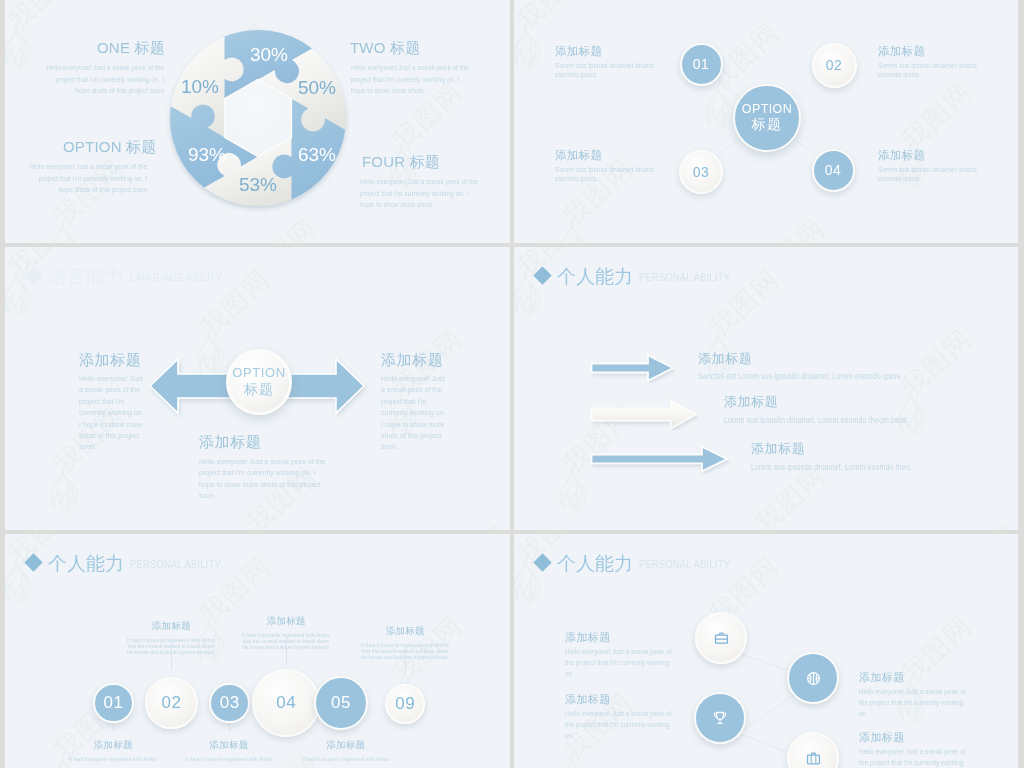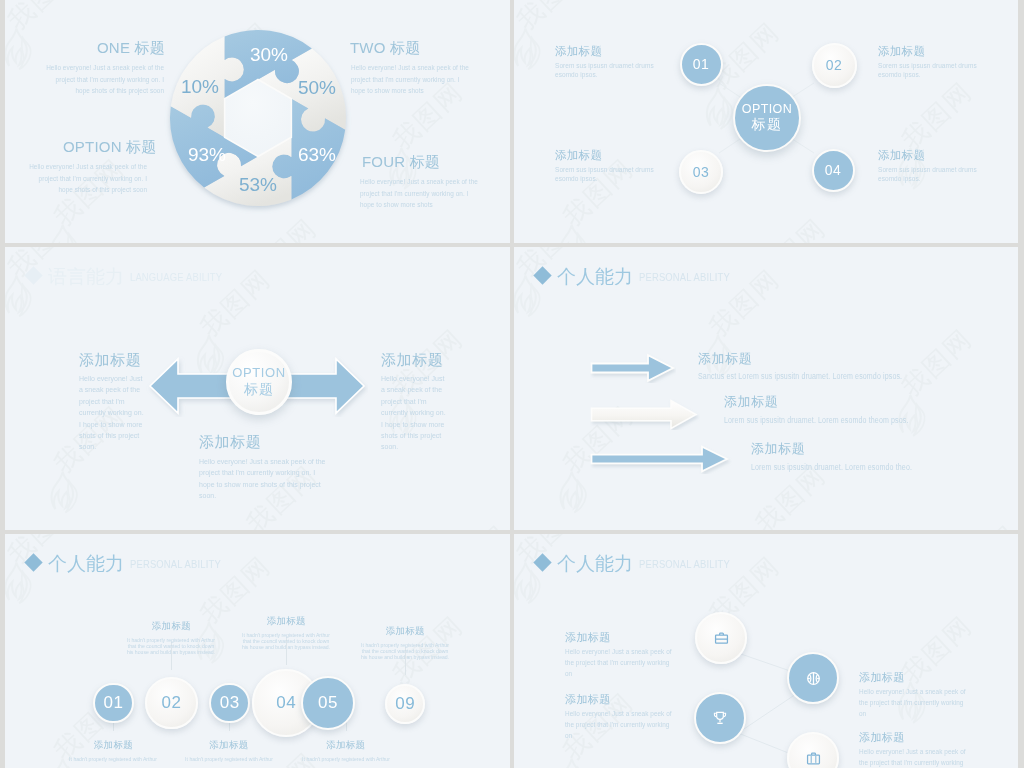--- a/index.html
+++ b/index.html
@@ -421,21 +421,21 @@
       </div>
     <div class="node w" style="left:140.2px;top:142.6px;width:52.4px;height:52.4px;">
         <span class="nnum s5n">02</span>
       </div>
     <div class="node b" style="left:204.3px;top:148.6px;width:40.8px;height:40.8px;">
         <span class="nnum s5n">03</span>
       </div>
     <div class="node w" style="left:247.3px;top:135.4px;width:68.0px;height:68.0px;">
         <span class="nnum s5n">04</span>
       </div>
-    <div class="node b" style="left:296px;top:142.0px;width:54.0px;height:54.0px;">
+    <div class="node b" style="left:309px;top:142.0px;width:54.0px;height:54.0px;">
         <span class="nnum s5n">05</span>
       </div>
     <div class="node w" style="left:380.3px;top:149.8px;width:40.0px;height:40.0px;">
         <span class="nnum s5n">09</span>
       </div>
 
     <div class="abs ttl s5t" style="left:107.4px;top:86px;width:118px;text-align:center;">添加标题</div>
     <div class="abs bdy s5b" style="left:112.4px;top:103px;width:108px;text-align:center;">It hadn't properly registered with Arthur that the council wanted to knock down his house and build an bypass instead.</div>
     <div class="abs ttl s5t" style="left:222.3px;top:81px;width:118px;text-align:center;">添加标题</div>
     <div class="abs bdy s5b" style="left:227.3px;top:98px;width:108px;text-align:center;">It hadn't properly  registered with Arthur that the council wanted to knock down his house and build an bypass instead.</div>

